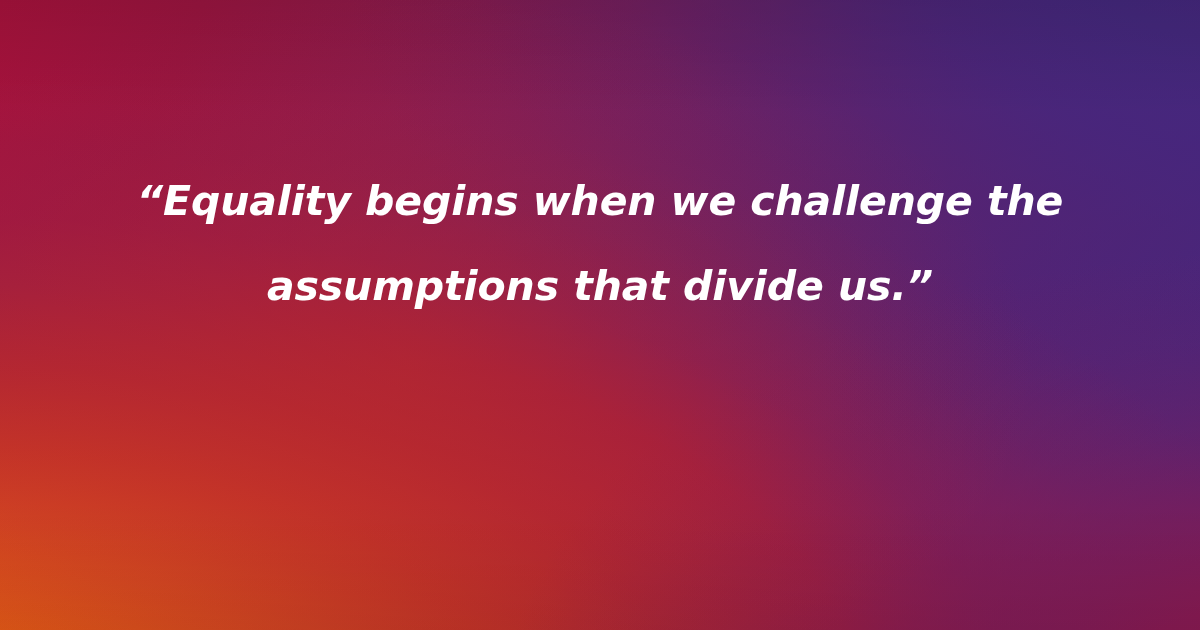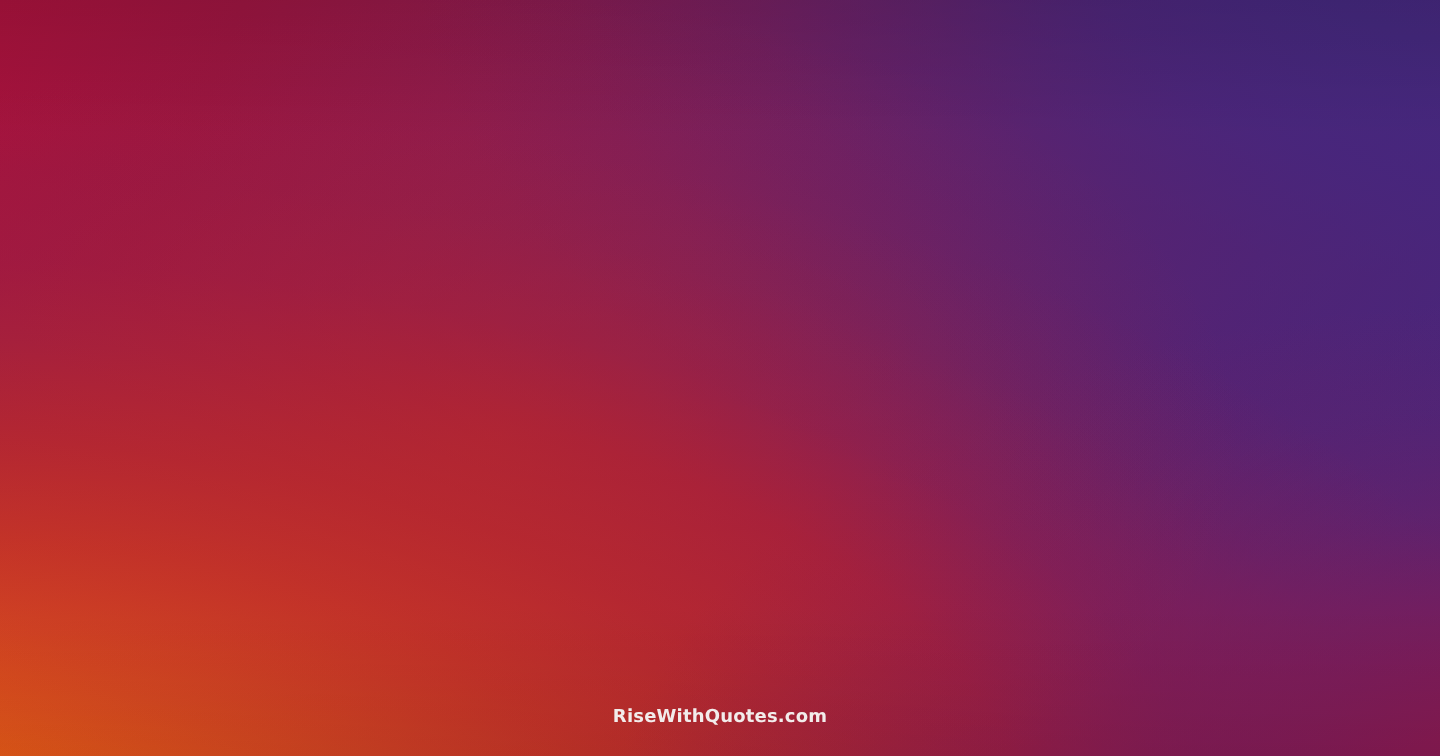--- a/index.html
+++ b/index.html
@@ -156,17 +156,17 @@
 
   <div class="bg-base"></div>
   <div class="bg-warm"></div>
   <div class="bg-cool"></div>
   <div class="bg-wine"></div>
   <div class="bg-center"></div>
   <div class="bg-vignette"></div>
 
   <div class="content">
 
+    <div id="quote-text" style="color: rgb(255, 255, 255); text-align: center;">“Equality begins when we challenge the assumptions that divide us.”</div>
 
-    <div id="site-credit" style="color: rgb(242, 236, 235);">RiseWithQuotes.com</div>
 
   </div>
 </div>
 
 </body></html>

